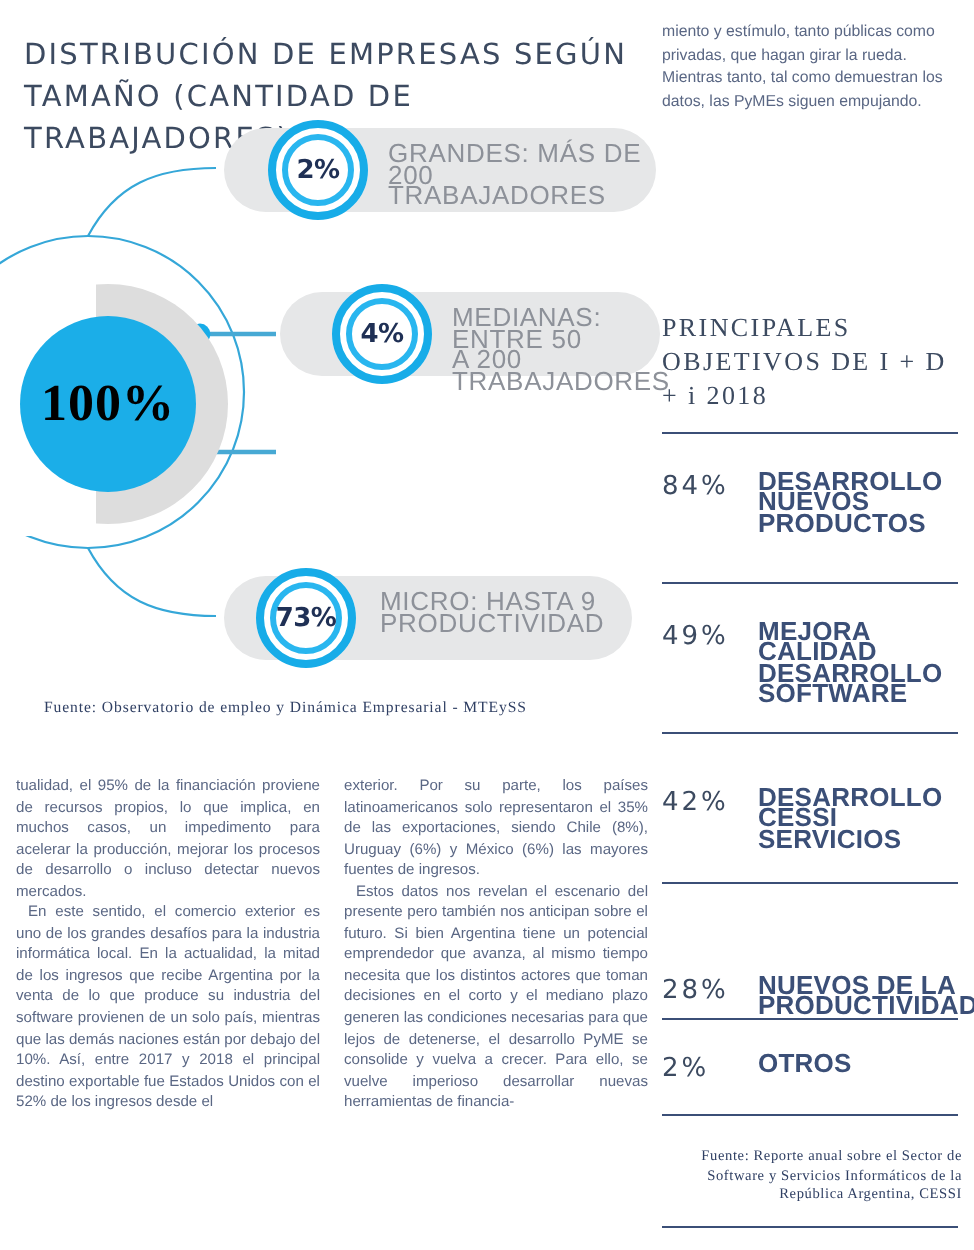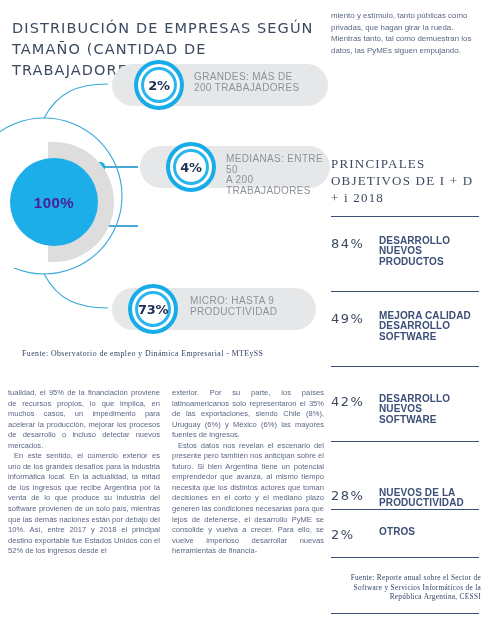--- a/index.html
+++ b/index.html
@@ -33,22 +33,22 @@
     border-radius:50%;
     background:#dddddd;
   }
   .donut-hole{
     position:absolute;left:16px;top:16px;width:88px;height:88px;
     border-radius:50%;
     background:#1BAEE8;
     display:flex;align-items:center;justify-content:center;
   }
   .donut-hole span{
-    color:#4c1d95;font-weight:bold;font-size:15px;letter-spacing:.5px;
-    font-family:Liberation Sans, sans-serif;
+    color:#000000;font-weight:bold;font-size:26px;letter-spacing:.5px;
+    font-family:Liberation Serif, serif;
   }
   .donut-mask{
     position:absolute;left:-8px;top:-4px;width:62px;height:130px;background:#ffffff;
   }
 
   .arc-svg{position:absolute;left:0;top:0;width:330px;height:285px;pointer-events:none;}
 
   .row{
     position:absolute;height:42px;
   }
@@ -72,21 +72,21 @@
     box-sizing:border-box;
     background:#ffffff;
   }
   .badge .pct{
     position:relative;z-index:3;
     font-family:"DejaVu Sans", sans-serif;
     font-weight:bold;font-size:13px;color:#1f3055;letter-spacing:-.3px;
   }
   .row-label{
     position:absolute;top:8px;
-    font-size:10px;line-height:10.5px;
+    font-size:13px;line-height:10.5px;
     color:#8d9199;letter-spacing:.35px;
     font-family:"Liberation Sans", sans-serif;
   }
 
   .source-left{
     position:absolute;left:22px;top:349px;
     font-family:"Liberation Serif", serif;
     font-size:7.8px;letter-spacing:.45px;color:#2f3f63;
   }
 
@@ -123,21 +123,21 @@
   }
   .stat{position:absolute;left:0;width:150px;}
   .stat .num{
     position:absolute;left:0;top:0;
     font-family:"DejaVu Sans", sans-serif;
     font-size:13px;color:#3c4a60;letter-spacing:1.5px;
   }
   .stat .lbl{
     position:absolute;left:48px;top:0;width:102px;
     font-family:"Liberation Sans", sans-serif;
-    font-weight:bold;font-size:10px;line-height:10.4px;
+    font-weight:bold;font-size:13px;line-height:10.4px;
     color:#3b4f77;letter-spacing:.12px;
   }
   .source-right{
     position:absolute;left:0;top:573px;width:150px;
     font-family:"Liberation Serif", serif;
     font-size:7.3px;line-height:9.6px;letter-spacing:.3px;
     color:#2f3f63;text-align:right;
   }
   .bottom-rule{
     position:absolute;left:0;top:613px;width:148px;height:0;
@@ -252,21 +252,21 @@
 
     <div class="stat" style="top:311px;height:44px;">
       <div class="num">49%</div>
       <div class="lbl">MEJORA CALIDAD DESARROLLO SOFTWARE</div>
     </div>
 
     <div class="hr" style="top:366px;"></div>
 
     <div class="stat" style="top:394px;height:34px;">
       <div class="num">42%</div>
-      <div class="lbl">DESARROLLO NUEVOS SOFTWARE</div>
+      <div class="lbl">DESARROLLO CESSI SERVICIOS</div>
     </div>
 
     <div class="hr" style="top:441px;"></div>
 
     <div class="stat" style="top:468px;height:34px;margin-top:20px;">
       <div class="num">28%</div>
       <div class="lbl">NUEVOS DE LA PRODUCTIVIDAD</div>
     </div>
 
     <div class="hr" style="top:509px;"></div>

